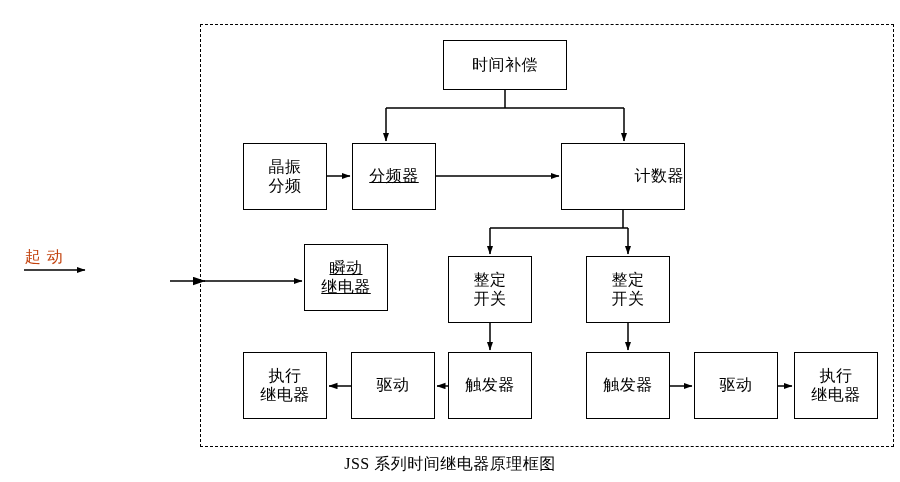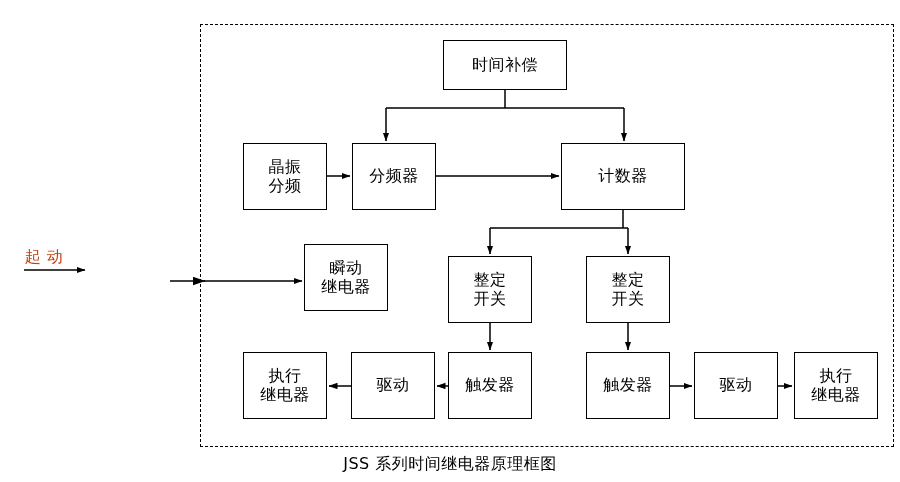--- a/index.html
+++ b/index.html
@@ -36,20 +36,21 @@
     letter-spacing: 0.5px;
   }
   .node span { display: block; white-space: nowrap; }
   .caption {
     position: absolute;
     font-size: 16px;
     color: #000;
     text-align: center;
     white-space: nowrap;
     letter-spacing: 0.5px;
+    font-family: Liberation Serif, serif;
   }
   .label-plain {
     position: absolute;
     font-size: 16px;
     color: #c2410c;
     line-height: 1.18;
     text-align: center;
     letter-spacing: 0.5px;
   }
   svg.edges {
@@ -113,30 +114,30 @@
 
   <div class="node" style="left:443px; top:40px; width:124px; height:50px;">
     <span>时间补偿</span>
   </div>
 
   <div class="node" style="left:243px; top:143px; width:84px; height:67px;">
     <span>晶振</span>
     <span>分频</span>
   </div>
 
-  <div class="node" style="left:352px; top:143px; width:84px; height:67px;">
+  <div class="node" style="left:352px; top:143px; width:84px; height:67px;text-decoration:underline;">
     <span>分频器</span>
   </div>
 
-  <div class="node" style="left:561px; top:143px; width:124px; height:67px;">
+  <div class="node" style="left:561px; top:143px; width:124px; height:67px;align-items:flex-end;">
     <span>计数器</span>
   </div>
 
 
-  <div class="node" style="left:304px; top:244px; width:84px; height:67px;">
+  <div class="node" style="left:304px; top:244px; width:84px; height:67px;text-decoration:underline;">
     <span>瞬动</span>
     <span>继电器</span>
   </div>
 
   <div class="node" style="left:448px; top:256px; width:84px; height:67px;">
     <span>整定</span>
     <span>开关</span>
   </div>
 
   <div class="node" style="left:586px; top:256px; width:84px; height:67px;">

